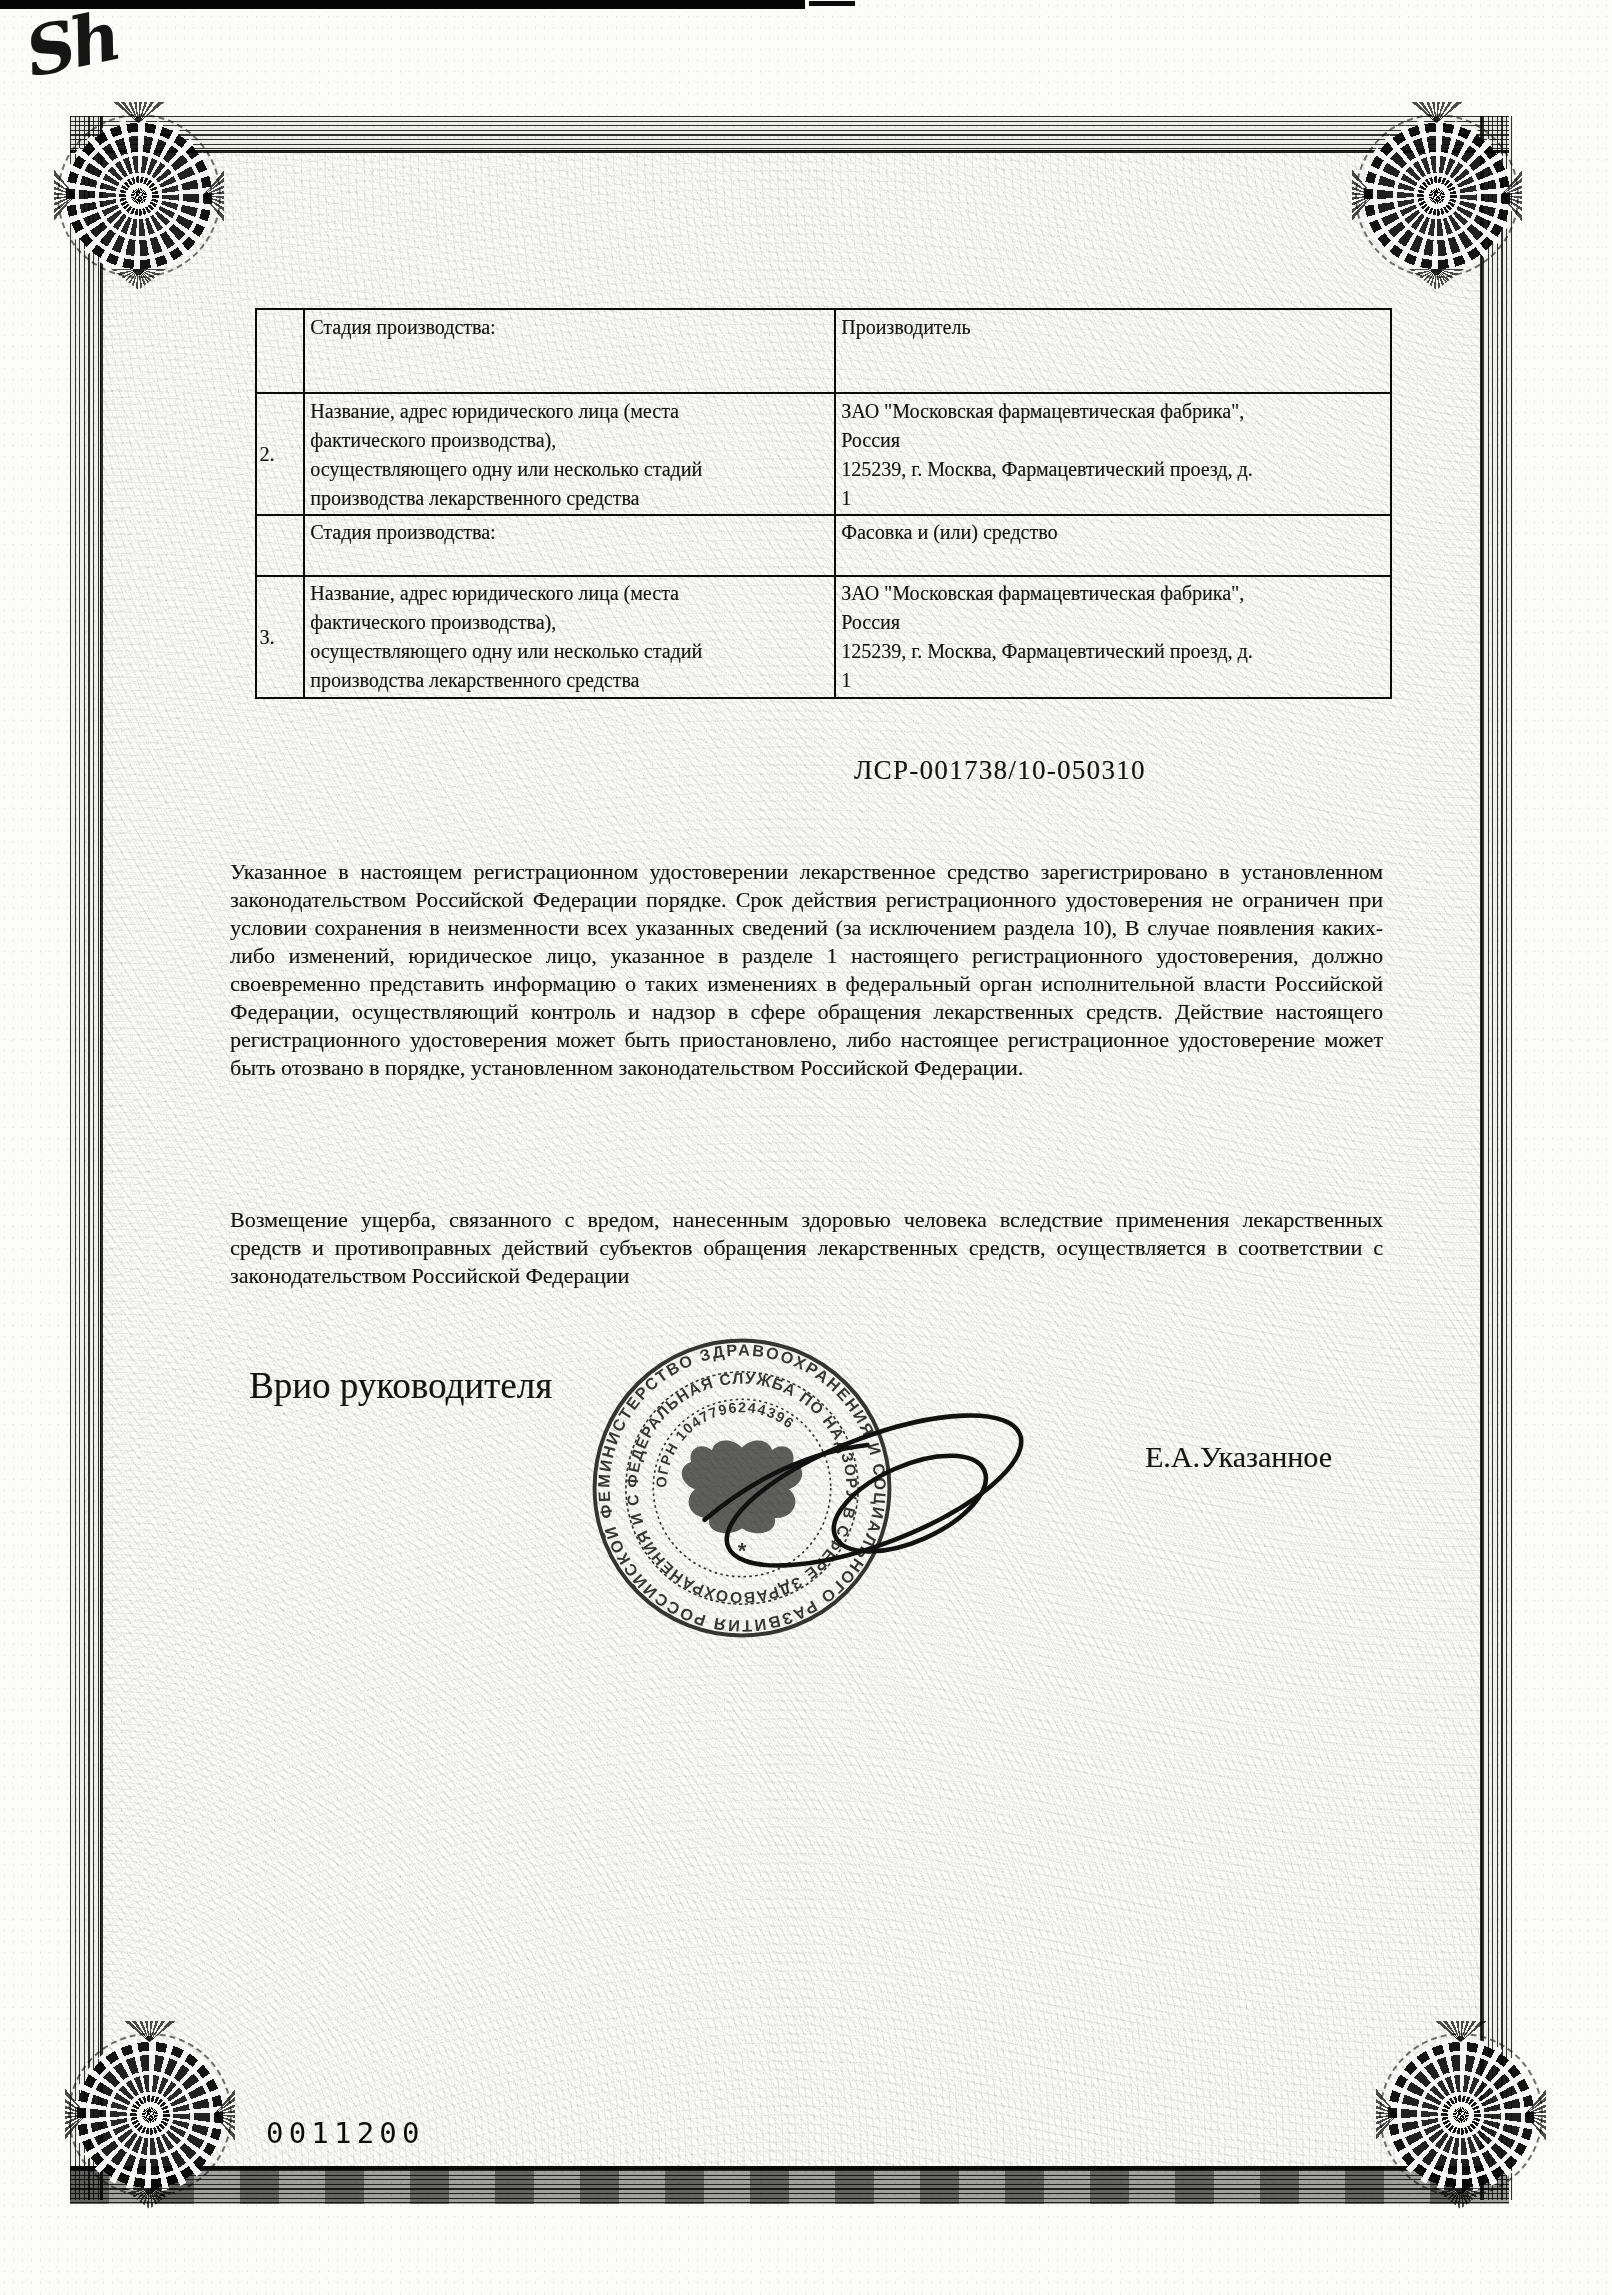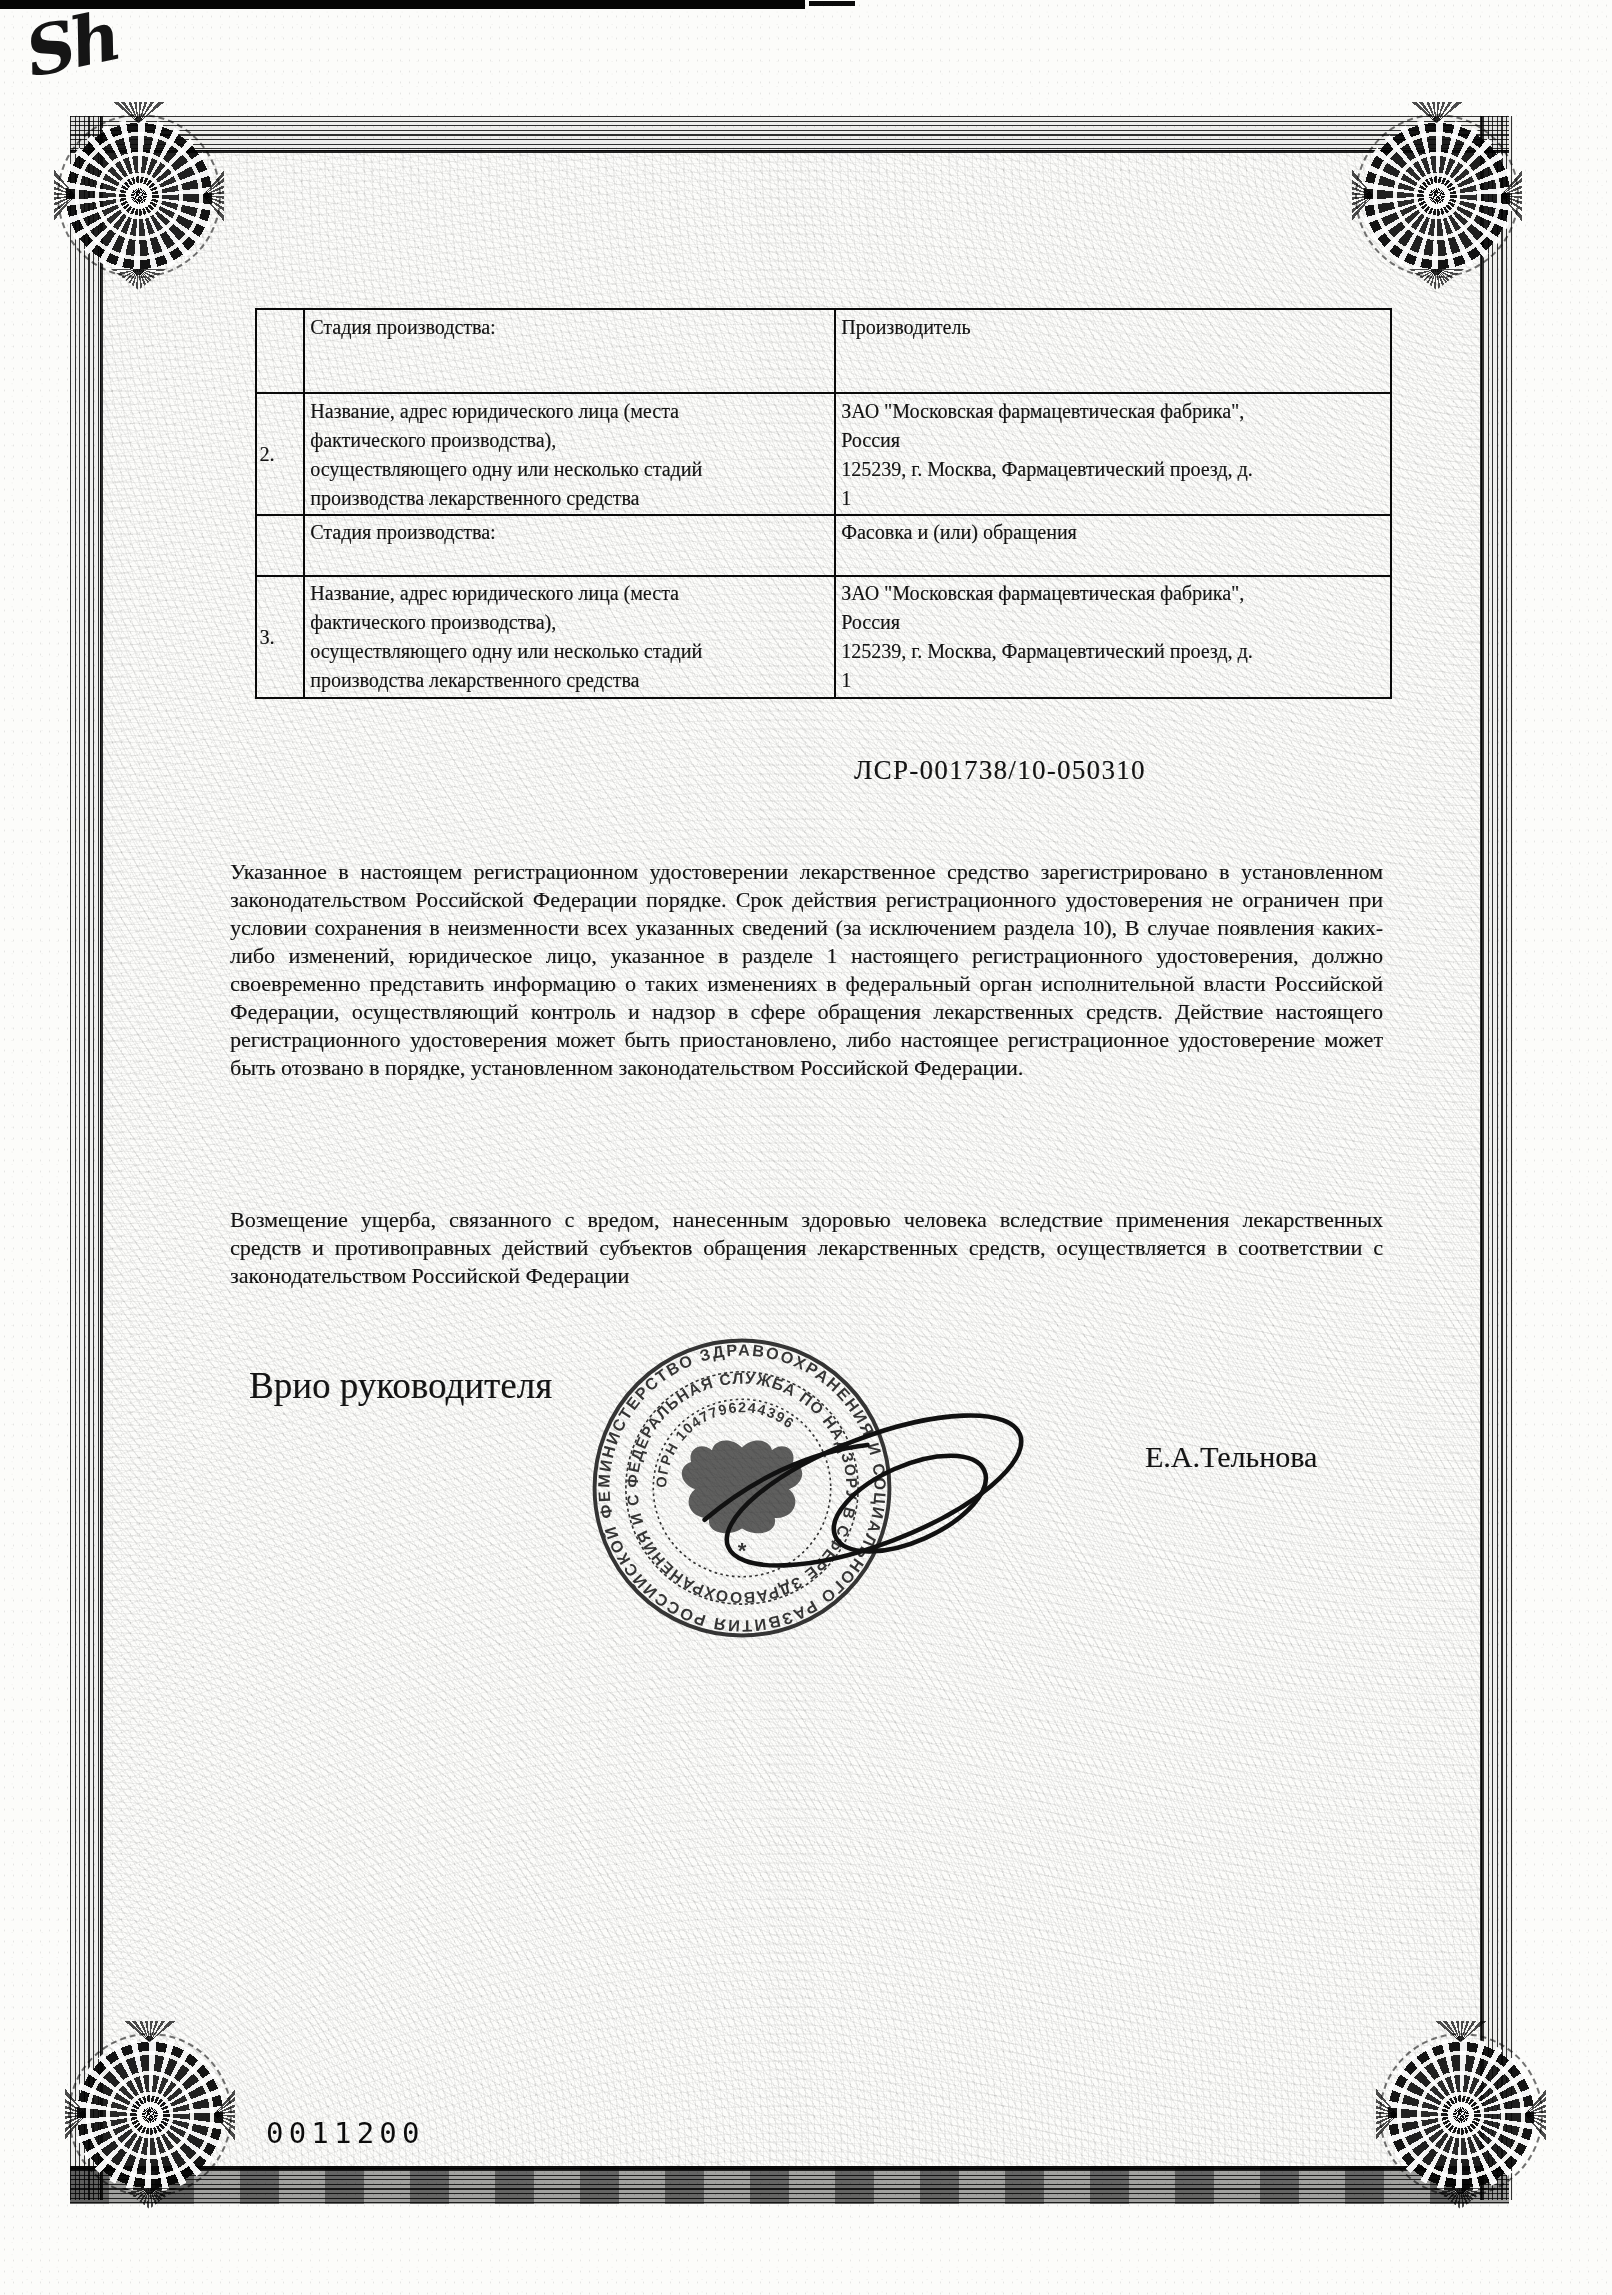--- a/index.html
+++ b/index.html
@@ -179,21 +179,21 @@
 осуществляющего одну или несколько стадий
 производства лекарственного средства</td>
       <td>ЗАО "Московская фармацевтическая фабрика",
 Россия
 125239, г. Москва, Фармацевтический проезд, д.
 1</td>
     </tr>
     <tr class="row-c">
       <td class="num"></td>
       <td>Стадия производства:</td>
-      <td>Фасовка и (или) обращения</td>
+      <td>Фасовка и (или) средство</td>
     </tr>
     <tr class="row-d">
       <td class="num">3.</td>
       <td>Название, адрес юридического лица (места
 фактического производства),
 осуществляющего одну или несколько стадий
 производства лекарственного средства</td>
       <td>ЗАО "Московская фармацевтическая фабрика",
 Россия
 125239, г. Москва, Фармацевтический проезд, д.
@@ -201,21 +201,21 @@
     </tr>
   </tbody>
     </table>
 
   <div class="sec10-number scan-text">ЛСР-001738/10-050310</div>
 
   <div class="para para1 scan-text">Указанное в настоящем регистрационном удостоверении лекарственное средство зарегистрировано в установленном законодательством Российской Федерации порядке. Срок действия регистрационного удостоверения не ограничен при условии сохранения в неизменности всех указанных сведений (за исключением раздела 10), В случае появления каких-либо изменений, юридическое лицо, указанное в разделе 1 настоящего регистрационного удостоверения, должно своевременно представить информацию о таких изменениях в федеральный орган исполнительной власти Российской Федерации, осуществляющий контроль и надзор в сфере обращения лекарственных средств. Действие настоящего регистрационного удостоверения может быть приостановлено, либо настоящее регистрационное удостоверение может быть отозвано в порядке, установленном законодательством Российской Федерации.</div>
   <div class="para para2 scan-text">Возмещение ущерба, связанного с вредом, нанесенным здоровью человека вследствие применения лекарственных средств и противоправных действий субъектов обращения лекарственных средств, осуществляется в соответствии с законодательством Российской Федерации</div>
 
   <div class="sign-title scan-text">Врио руководителя</div>
-  <div class="sign-name scan-text">Е.А.Тельнова</div>
+  <div class="sign-name scan-text">Е.А.Указанное</div>
 
   <svg class="stamp" width="304" height="304" viewBox="-233 -233 466 466">
     <defs>
       <path id="ringPath1" d="M -203 0 A 203 203 0 1 1 203 0 A 203 203 0 1 1 -203 0" fill="none"></path>
       <path id="ringPath2" d="M -160 0 A 160 160 0 1 1 160 0 A 160 160 0 1 1 -160 0" fill="none"></path>
       <path id="ringPath3" d="M -116 0 A 116 116 0 1 1 116 0 A 116 116 0 1 1 -116 0" fill="none"></path>
     </defs>
     <circle r="226" fill="none" stroke="#1b1b1b" stroke-width="6"></circle>
     <circle r="178" fill="none" stroke="#1b1b1b" stroke-width="2.5" stroke-dasharray="5 4"></circle>
     <circle r="136" fill="none" stroke="#1b1b1b" stroke-width="2.5" stroke-dasharray="4 5"></circle>

